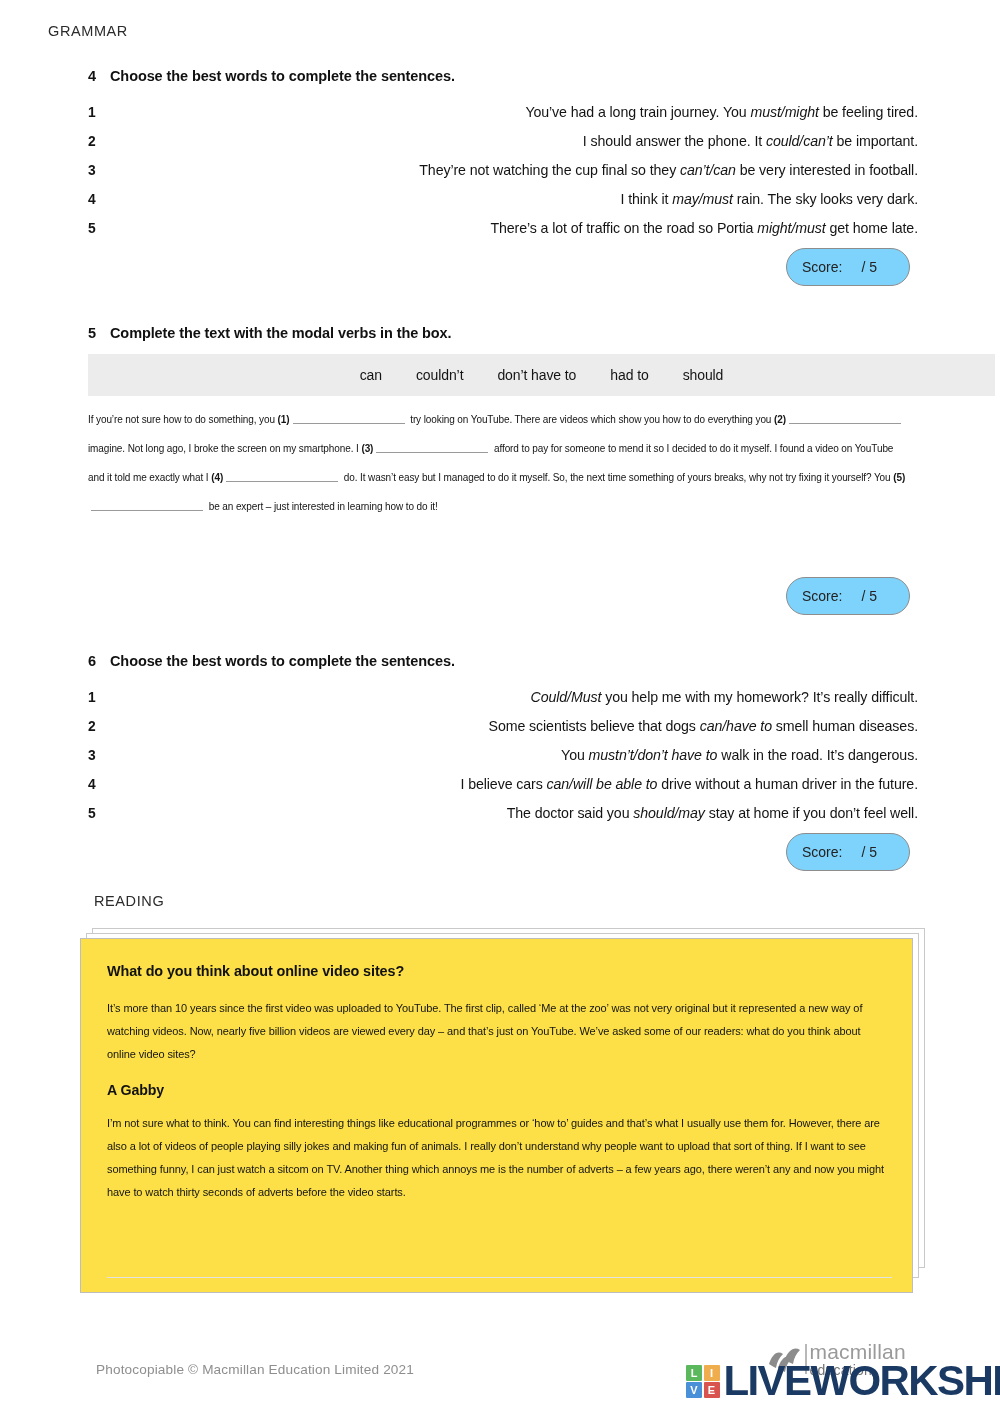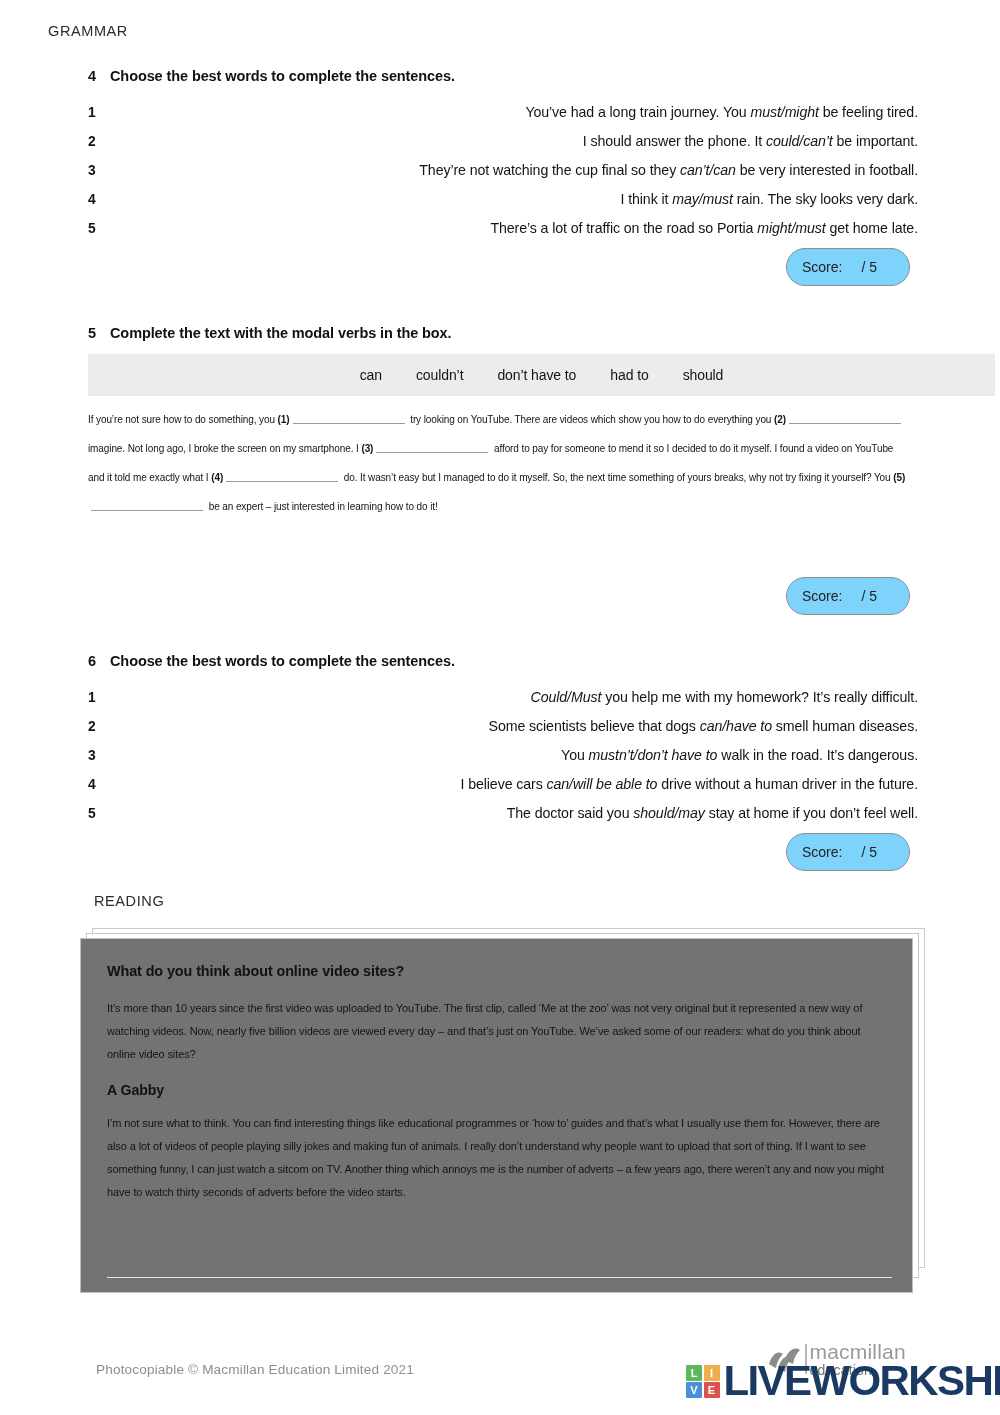--- a/index.html
+++ b/index.html
@@ -107,21 +107,21 @@
   .reading-stack { position: absolute; left: 80px; top: 928px; width: 845px; height: 365px; }
   .paper-shadow {
     position: absolute;
     border: 1px solid #c9c9c9;
     background: #fff;
   }
   .paper-1 { left: 12px; top: 0;  width: 833px; height: 340px; }
   .paper-2 { left: 6px;  top: 5px; width: 833px; height: 345px; }
   .paper-3 {
     left: 0; top: 10px; width: 833px; height: 355px;
-    border: 1px solid #bdbdbd; background: #737373;
+    border: 1px solid #bdbdbd; background: #fde047;
     position: absolute;
     overflow: hidden;
   }
   .reading-inner { padding: 24px 26px 0 26px; }
   .reading-title {
     font-size: 14.4px;
     font-weight: bold;
     color: #111;
     margin-bottom: 18px;
     letter-spacing: -0.1px;

